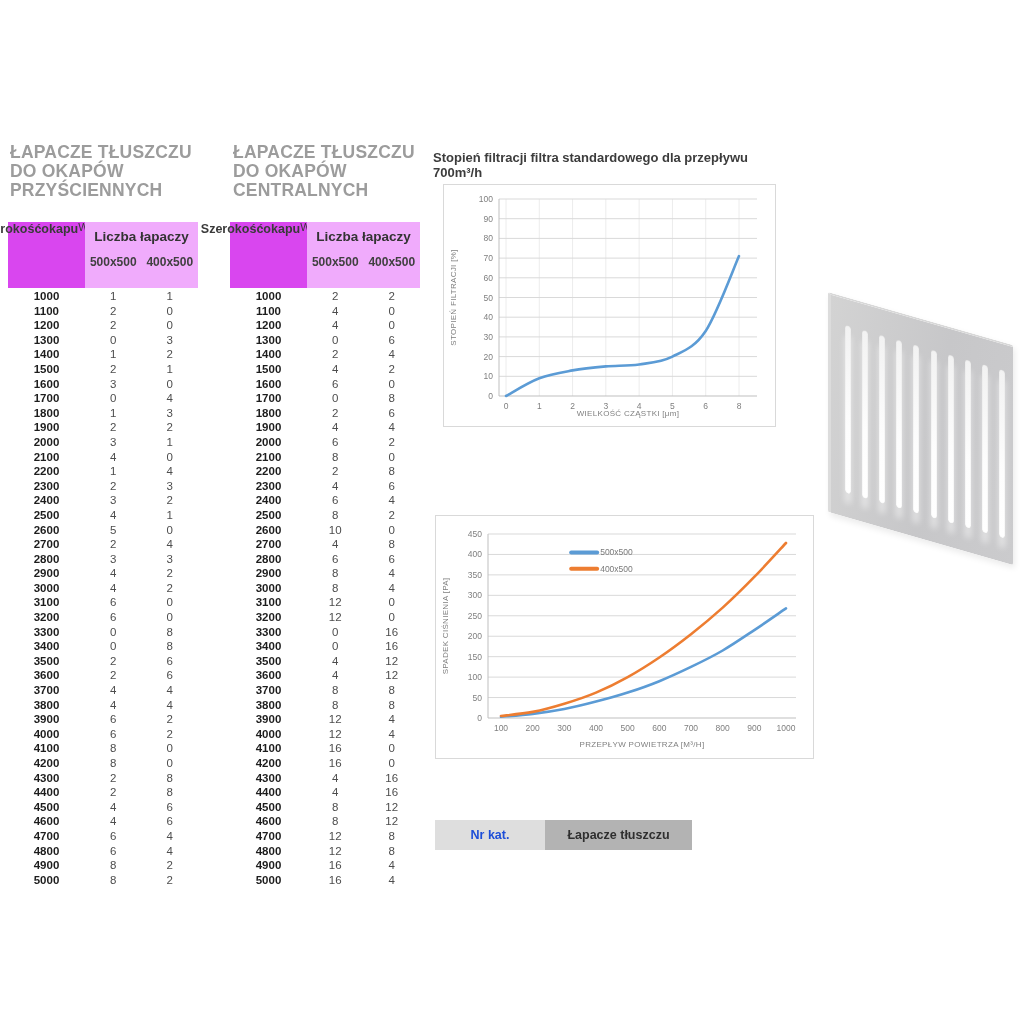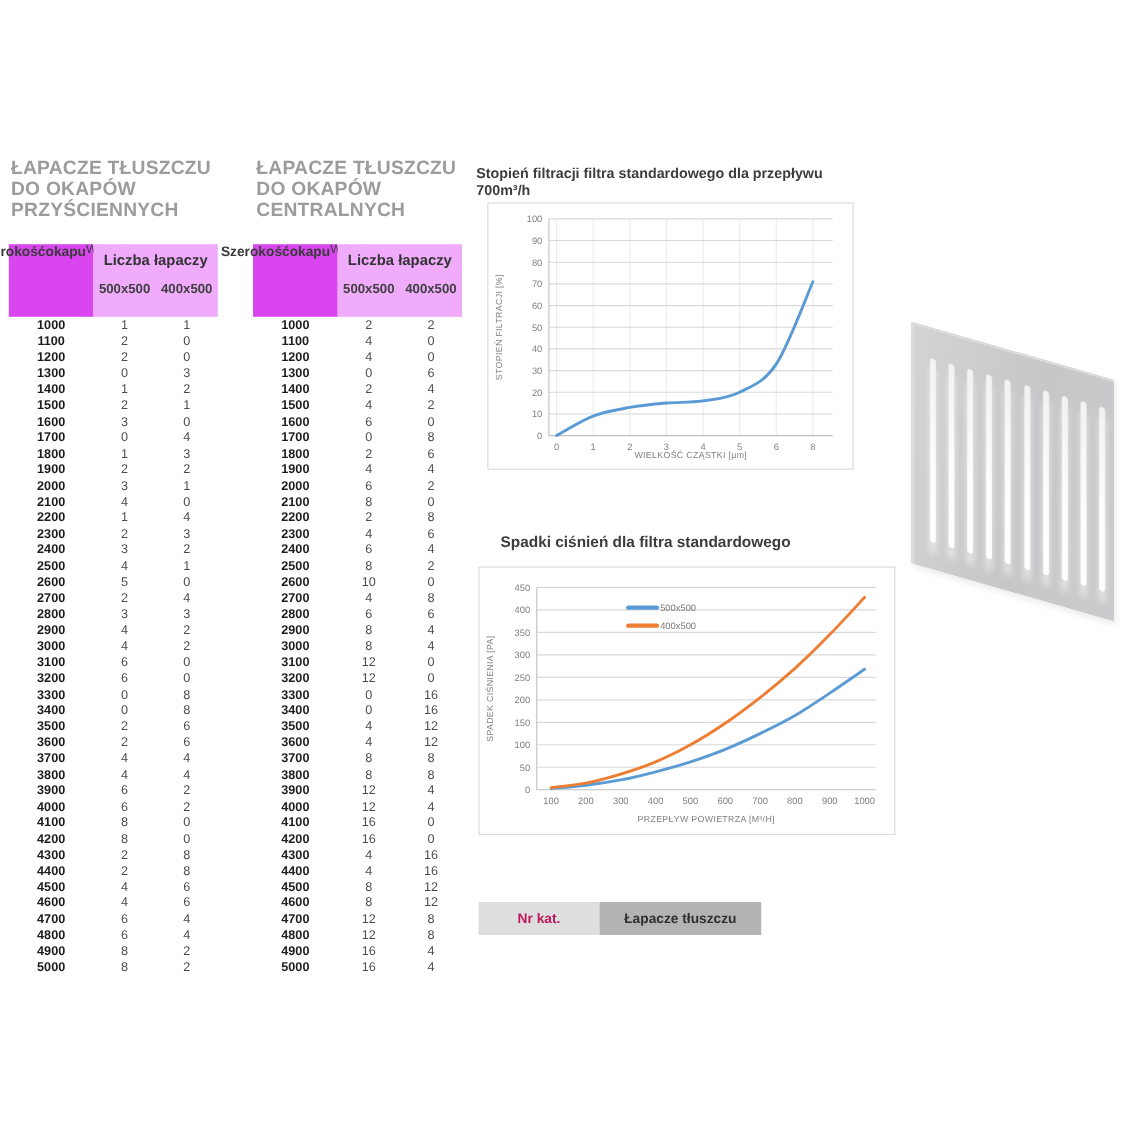--- a/index.html
+++ b/index.html
@@ -23,21 +23,21 @@
   .tcell{text-align:center;font-size:11.5px;line-height:14.6px;}
   .gtable .tcell.c0{width:77px;font-weight:700;color:#1d1d1d;}
   .gtable .tcell.c1,.gtable .tcell.c2{width:56.5px;color:#4d4d4d;}
   
   .chart-title{position:absolute;text-align:left;color:#3c3c3c;font-size:13px;font-weight:600;}
   .chartbox{position:absolute;background:#fff;border:1px solid #d9d9d9;}
   svg text{font-family:"Liberation Sans",sans-serif;}
   
   .catalog{position:absolute;left:435px;top:820px;width:257px;}
   .cathead{display:flex;height:30px;}
-  .cathead .h0{width:110px;background:#dedede;color:#be185d;font-size:12.5px;font-weight:600;
+  .cathead .h0{width:110px;background:#dedede;color:#1d4ed8;font-size:12.5px;font-weight:600;
                display:flex;align-items:center;justify-content:center;}
   .cathead .h1{width:147px;background:#b3b3b3;color:#2f2f2f;font-size:12.5px;font-weight:600;
                display:flex;align-items:center;justify-content:center;}
   .catbody{margin-top:6px;}
   .catbody .trow{height:16px;}
   .catalog .tcell.c0{width:110px;font-weight:700;color:#1d1d1d;font-size:12px;}
   .catalog .tcell.c1{width:147px;text-align:left;padding-left:16px;box-sizing:border-box;color:#4a4a4a;font-size:12px;}
   
   .filter-photo{position:absolute;left:828px;top:292px;width:182px;height:218px;
                 transform:skewY(16deg);transform-origin:0 0;
@@ -554,21 +554,20 @@
         <text x="195.14285714285714" y="224" text-anchor="middle" font-size="8.5" fill="#7f7f7f">4</text>
         <text x="228.42857142857142" y="224" text-anchor="middle" font-size="8.5" fill="#7f7f7f">5</text>
         <text x="261.7142857142857" y="224" text-anchor="middle" font-size="8.5" fill="#7f7f7f">6</text>
         <text x="295" y="224" text-anchor="middle" font-size="8.5" fill="#7f7f7f">8</text>
         <text x="184" y="231" text-anchor="middle" font-size="8" fill="#7f7f7f" letter-spacing=".3">WIELKOŚĆ CZĄSTKI [μm]</text>
         <text x="12" y="112.5" text-anchor="middle" font-size="8" fill="#7f7f7f" transform="rotate(-90 12 112.5)" letter-spacing=".3">STOPIEŃ FILTRACJI [%]</text>
         <path d="M62,211C67.5,208.0,84.2,197.5,95.3,193.3C106.4,189.0,117.5,187.4,128.6,185.4C139.7,183.4,150.8,182.4,161.9,181.4C173.0,180.5,184.0,181.1,195.1,179.5C206.2,177.8,217.3,177.2,228.4,171.6C239.5,166.0,250.6,162.7,261.7,146.0C272.8,129.2,289.5,83.6,295.0,71.1" fill="none" stroke="#5B9BD5" stroke-width="2.6" stroke-linecap="round"></path>
       </svg>
   </div>
 
-  <div class="chart-title" style="left:455px;top:484px;width:375px;font-size:14px;">Spadki ciśnień dla filtra standardowego</div>
   <div class="chartbox" style="left:435px;top:515px;width:377px;height:242px;">
     <svg width="375" height="240">
         <line x1="52" x2="360" y1="202" y2="202" stroke="#bfbfbf" stroke-width="1"></line>
         <text x="46" y="205" text-anchor="end" font-size="8.5" fill="#7f7f7f">0</text>
         <line x1="52" x2="360" y1="181.55555555555554" y2="181.55555555555554" stroke="#d9d9d9" stroke-width="1"></line>
         <text x="46" y="184.55555555555554" text-anchor="end" font-size="8.5" fill="#7f7f7f">50</text>
         <line x1="52" x2="360" y1="161.11111111111111" y2="161.11111111111111" stroke="#d9d9d9" stroke-width="1"></line>
         <text x="46" y="164.11111111111111" text-anchor="end" font-size="8.5" fill="#7f7f7f">100</text>
         <line x1="52" x2="360" y1="140.66666666666669" y2="140.66666666666669" stroke="#d9d9d9" stroke-width="1"></line>
         <text x="46" y="143.66666666666669" text-anchor="end" font-size="8.5" fill="#7f7f7f">150</text>

